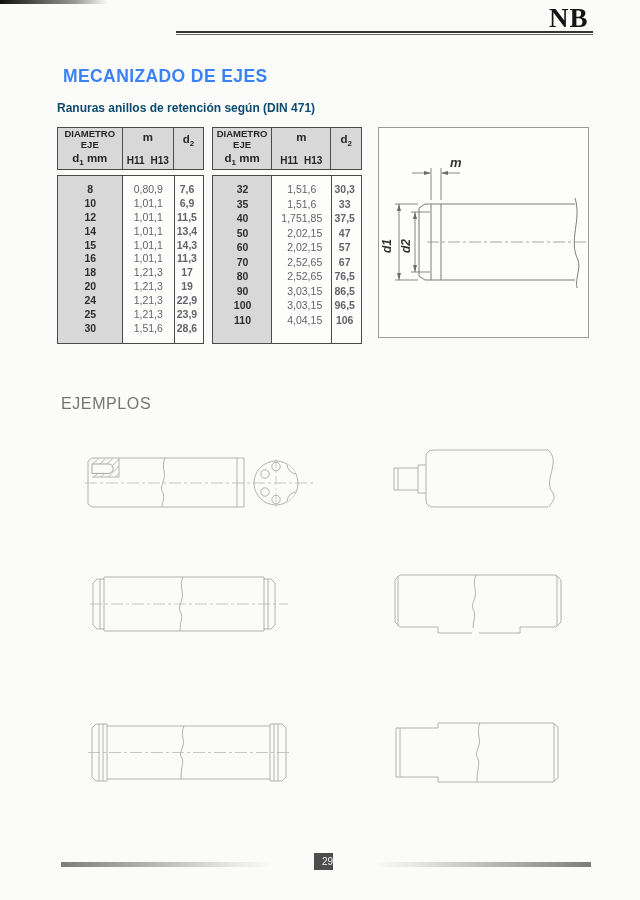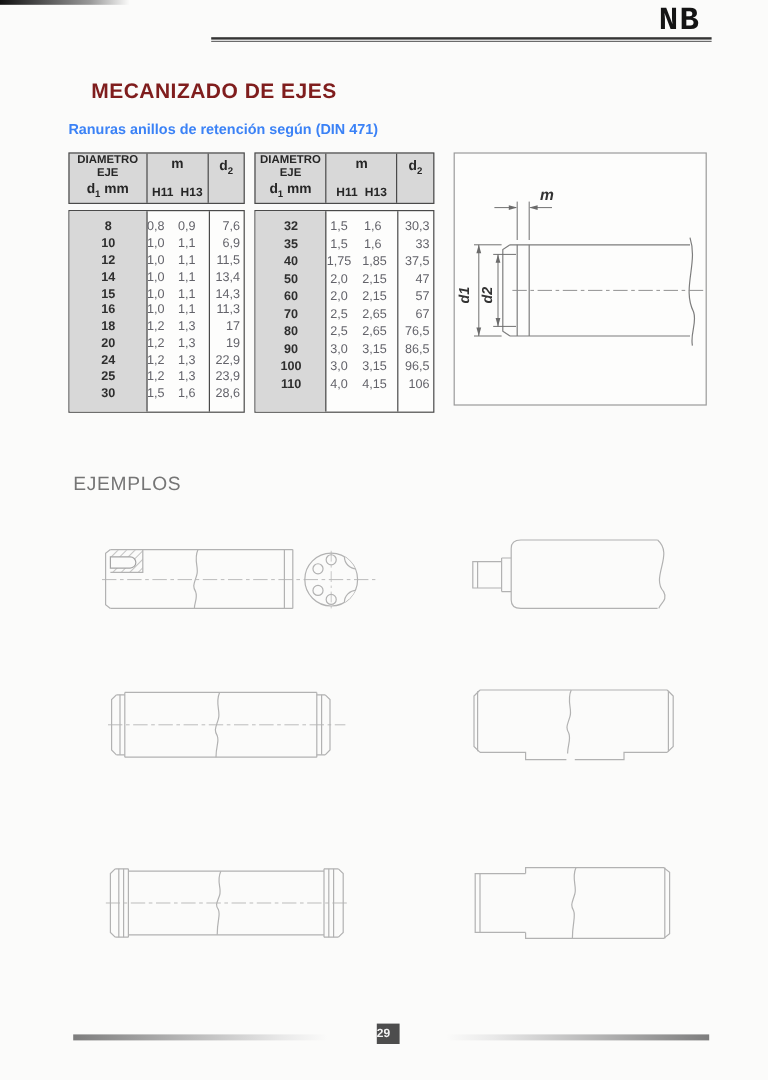--- a/index.html
+++ b/index.html
@@ -7,29 +7,29 @@
     width:640px; height:900px; position:relative;
     background:#fbfbfa; overflow:hidden;
     font-family:"Liberation Sans", sans-serif;
     color:#2d2d2d;
   }
   .abs { position:absolute; }
 
   
   .corner-bar { left:0; top:0; width:108px; height:4px;
     background:linear-gradient(to right,#101010,#9a9a9a 70%,rgba(250,250,250,0)); }
-  .logo { left:549px; top:3px; font-family:Liberation Mono, monospace;
+  .logo { left:549px; top:3px; font-family:Liberation Serif, serif;
     font-weight:bold; font-size:27px; color:#141414; letter-spacing:1px;text-align:center; }
   .header-rule { left:176px; top:31px; width:417px; }
   .header-rule .r1 { height:2px; background:#343434; }
   .header-rule .r2 { height:1px; background:#6b6b6b; margin-top:1px; }
 
-  .page-title { left:76px; top:66px; font-size:17.5px; font-weight:bold;
-    color:#7f1d1d; letter-spacing:0.4px; }
-  .page-subtitle { left:57px; top:101px; font-size:12px; font-weight:bold; color:#3b82f6; }
+  .page-title { left:63px; top:66px; font-size:17.5px; font-weight:bold;
+    color:#3b82f6; letter-spacing:0.4px; }
+  .page-subtitle { left:57px; top:101px; font-size:12px; font-weight:bold; color:#0c4a6e; }
   .examples-title { left:61px; top:395px; font-size:16px; font-weight:normal;
     color:#757575; letter-spacing:0.6px; }
 
   
   .dtable { top:127px; }
   .dt-left  { left:57px;  width:147px; }
   .dt-right { left:212px; width:150px; }
   .dt-header { box-sizing:border-box; border:1px solid #4a4a4a; background:#d8d8d8;
     height:43px; display:grid; }
   .dt-left  .dt-header { grid-template-columns:44.5% 35.5% 20%; }
@@ -52,36 +52,36 @@
   .dt-left  .dt-graycol { width:calc(44.5% - 1px); }
   .dt-right .dt-graycol { width:calc(40% - 1px); }
   .dt-sep { position:absolute; top:0; bottom:0; border-left:1px solid #4a4a4a; }
   .dt-left  .dt-sep { left:80%; }
   .dt-right .dt-sep { left:80%; }
   .dt-grid { position:relative; display:grid; padding-top:6px; }
   .dt-left  .dt-grid { grid-template-columns:44.5% 17.75% 17.75% 20%; grid-auto-rows:13.9px; }
   .dt-right .dt-grid { grid-template-columns:40% 20% 20% 20%; grid-auto-rows:14.5px; }
   .cell { font-size:10.5px; color:#63636a; line-height:14px; white-space:nowrap; }
   .cell-d1 { text-align:center; font-weight:bold; color:#2e2e2e; }
-  .cell-h11 { text-align:right; padding-right:12px; }
-  .cell-h13 { text-align:center; padding-right:16px; }
+  .cell-h11 { text-align:right; padding-right:0; }
+  .cell-h13 { text-align:left; padding-right:16px; }
   .dt-right .cell-h13 { padding-right:12px; }
-  .cell-d2 { text-align:right; padding-right:3px; }
+  .cell-d2 { text-align:center; padding-right:3px;font-weight:bold; }
 
   
   .diagram-box { left:378px; top:127px; width:211px; height:211px;
     box-sizing:border-box; border:1px solid #9a9a9a; background:#fdfdfc; }
 
   
   .foot-bar-left { left:61px; top:862px; width:212px; height:5px;
     background:linear-gradient(to right,#7d7d7d,#e9e9e9 82%,rgba(250,250,250,0)); }
   .foot-bar-right { left:372px; top:862px; width:219px; height:5px;
     background:linear-gradient(to right,rgba(250,250,250,0),#e9e9e9 18%,#7d7d7d); }
   .page-badge { left:314px; top:853px; width:19px; height:17px; background:#4d4d4d;
-    color:#f3f3f3; font-size:10px; font-weight:bold; text-align:left; line-height:17px; }
+    color:#f3f3f3; font-size:10px; font-weight:normal; text-align:right; line-height:17px; }
 
   svg text { font-family:"Liberation Sans", sans-serif; }
 </style>
 </head>
 <body>
 
 <div class="abs corner-bar"></div>
 
 <div class="abs logo">NB</div>
 <div class="abs header-rule">

